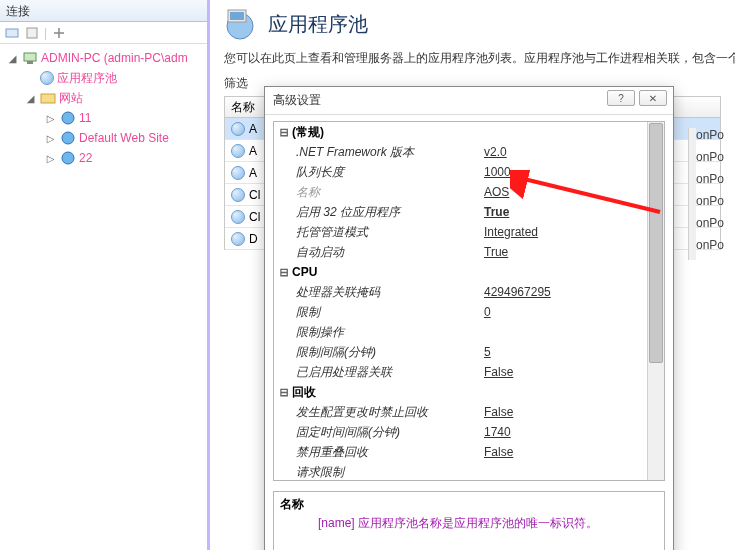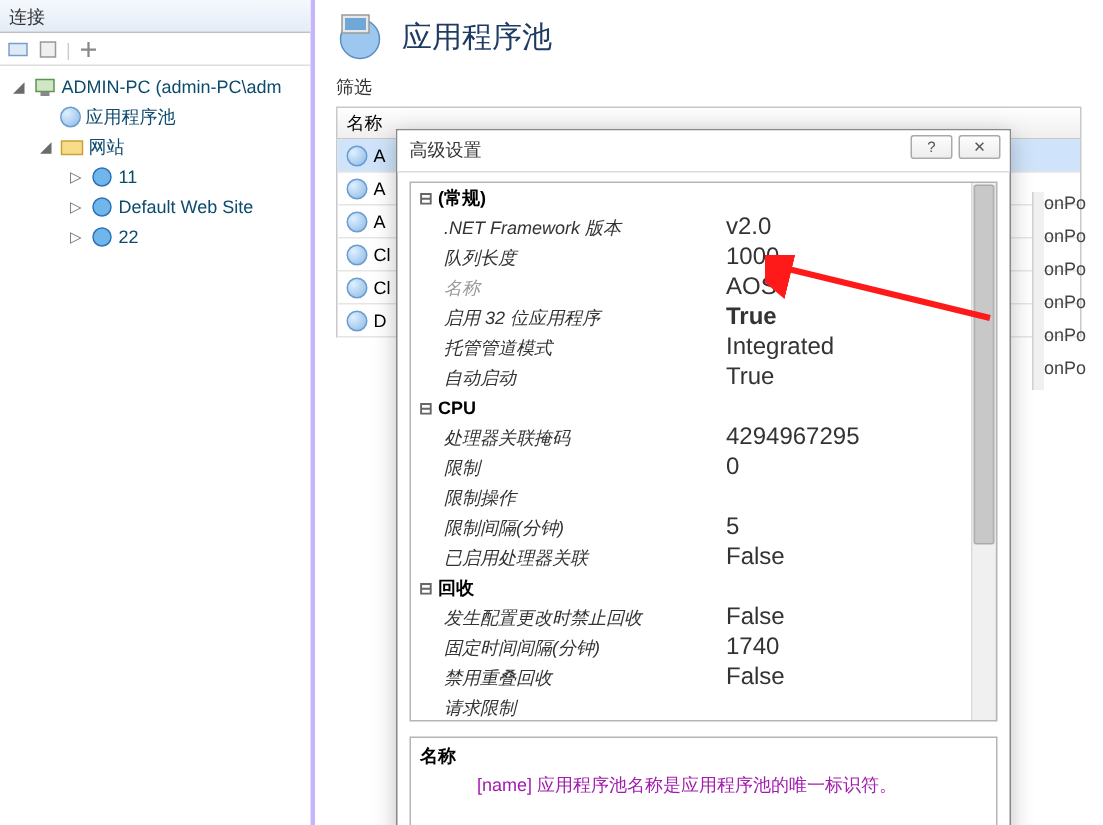--- a/index.html
+++ b/index.html
@@ -10,21 +10,21 @@
 .left-header { height: 22px; background: linear-gradient(#f5f9fe, #e4ecf7); border-bottom: 1px solid #c0c0c0; padding: 3px 6px; font-size: 12px; color: #333; }
 .toolbar { height: 22px; border-bottom: 1px solid #ddd; display: flex; align-items: center; padding: 0 4px; gap: 4px; }
 .tb-icon { width: 16px; height: 16px; display: inline-flex; align-items: center; justify-content: center; color: #4a7abc; }
 .tree { padding: 4px 2px; }
 .tree-item { display: flex; align-items: center; height: 20px; padding: 0 2px; gap: 3px; cursor: default; }
 .tree-indent-1 { padding-left: 4px; }
 .tree-indent-2 { padding-left: 22px; }
 .tree-indent-3 { padding-left: 42px; }
 .expander { width: 13px; height: 13px; display: inline-flex; align-items: center; justify-content: center; color: #6b6b6b; font-size: 10px; }
 .tree-icon { width: 16px; height: 16px; display: inline-flex; align-items: center; justify-content: center; }
-.tree-label { font-size: 12px; color: #0c4a6e; white-space: nowrap; }
+.tree-label { font-size: 12px; color: #ec4899; white-space: nowrap; }
 
 
 .right-panel { position: absolute; left: 210px; top: 0; right: 0; height: 550px; background: #fff; }
 .page-header { display: flex; align-items: center; padding: 6px 12px 8px; gap: 10px; }
 .page-icon { width: 36px; height: 36px; position: relative; }
 .page-title { font-size: 20px; color: #1f3a63; }
 .page-desc { padding: 0 14px 8px; font-size: 12px; color: #333; white-space: nowrap; overflow: hidden; }
 .filter-row { padding: 0 14px; font-size: 12px; color: #333; }
 .grid-header { margin: 4px 14px 0; border: 1px solid #c8c8c8; background: linear-gradient(#fefefe, #efefef); height: 22px; display: flex; align-items: center; padding: 0 6px; font-size: 12px; }
 .grid-body { margin: 0 14px; border-left: 1px solid #c8c8c8; border-right: 1px solid #c8c8c8; }
@@ -37,21 +37,21 @@
 .dlg-winbtns { position: absolute; right: 6px; top: 3px; display: flex; gap: 4px; }
 .winbtn { width: 28px; height: 16px; border: 1px solid #aaa; border-radius: 2px; background: linear-gradient(#fdfdfd,#ededed); display: flex; align-items: center; justify-content: center; font-size: 10px; color: #555; }
 .prop-grid { position: absolute; left: 8px; top: 34px; right: 8px; bottom: 80px; border: 1px solid #b5b5b5; background: #fff; overflow: hidden; }
 .pg-inner { position: absolute; inset: 0; overflow-y: auto; }
 .pg-cat { display: flex; align-items: center; height: 20px; padding-left: 2px; font-weight: bold; font-size: 12px; }
 .pg-exp { width: 16px; text-align: center; font-size: 11px; color: #666; }
 .pg-row { display: flex; height: 20px; align-items: center; }
 .pg-ind { width: 18px; }
 .pg-label { width: 186px; padding-left: 4px; font-size: 12px; color: #333; font-style: italic; }
 .pg-label.disabled { color: #9a9a9a; }
-.pg-value { flex: 1; padding-left: 6px; font-size: 16px; color: #333; }
+.pg-value { flex: 1; padding-left: 6px; font-size: 12px; color: #333; text-decoration: underline; }
 .pg-value.bold { font-weight: bold; }
 .help-box { position: absolute; left: 8px; right: 8px; bottom: 8px; height: 62px; border: 1px solid #b5b5b5; background: #fff; padding: 4px 6px; font-size: 12px; }
 .help-title { font-weight: bold; margin-bottom: 2px; }
 .help-text { color: #a21caf; padding-left: 38px; }
 
 
 .scroll-stub { position: absolute; right: 0; width: 17px; background: #f0f0f0; border-left: 1px solid #d0d0d0; }
 .scroll-thumb { background: #c8c8c8; border: 1px solid #a9a9a9; border-radius: 2px; margin: 1px; }
 
 
@@ -144,20 +144,21 @@
   <div class="page-header">
     <div class="page-icon">
       <svg width="36" height="36">
           <circle cx="18" cy="20" r="13" fill="#9cc8ef" stroke="#5a8dc0"></circle>
           <rect x="6" y="4" width="18" height="12" fill="#e8e8e8" stroke="#999"></rect>
           <rect x="8" y="6" width="14" height="8" fill="#6fa8d8"></rect>
         </svg>
     </div>
     <div class="page-title">应用程序池</div>
   </div>
+  <div class="page-desc">您可以在此页上查看和管理服务器上的应用程序池列表。应用程序池与工作进程相关联，包含一个</div>
   <div class="filter-row">筛选</div>
   <div class="grid-header">名称</div>
   <div class="grid-body" id="grid-body">
       <div class="grid-row sel">
         <span class="tree-icon svg-pool"></span>
         <span>A</span>
       </div>
       <div class="grid-row">
         <span class="tree-icon svg-pool"></span>
         <span>A</span>

